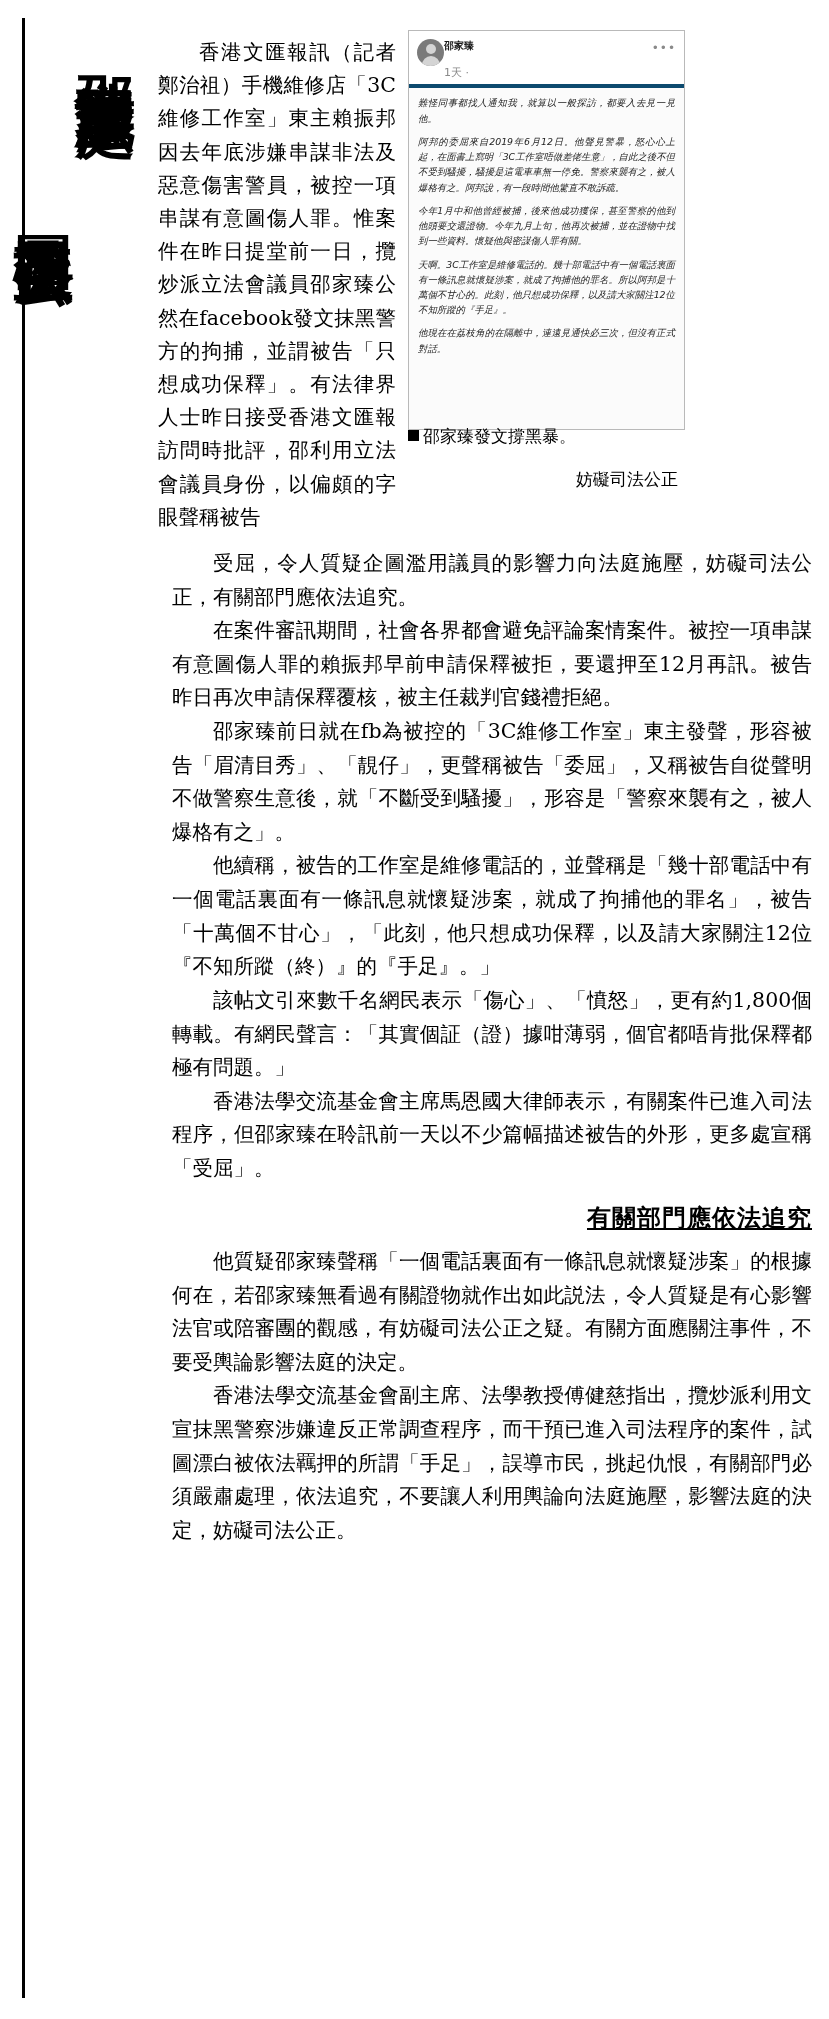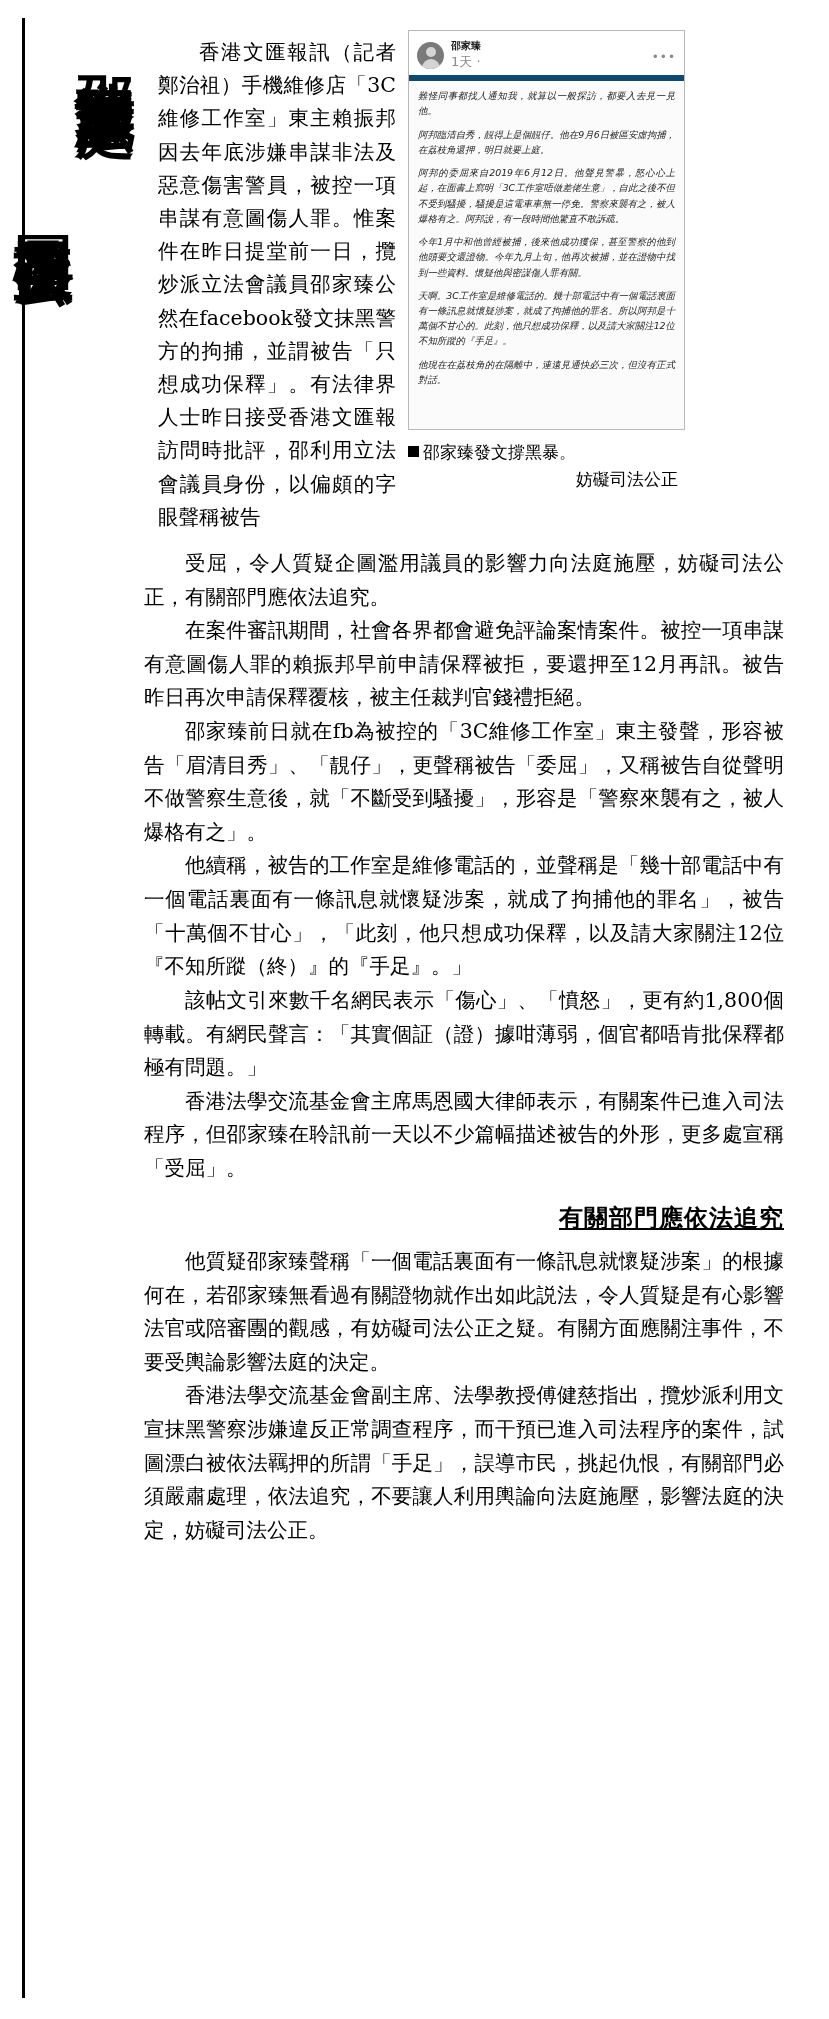--- a/index.html
+++ b/index.html
@@ -60,24 +60,23 @@
     width: 277px;
     height: 400px;
     border: 1px solid #b9b9b9;
     background: #fbfbfb;
     box-sizing: border-box;
     font-family: "DejaVu Sans", "Liberation Sans", sans-serif;
     overflow: hidden;
   }
   .fb-head {
     display: flex;
-    align-items: center;
+    align-items: flex-start;
     padding: 8px 8px 4px 8px;
-    gap: 7px;
-    border-bottom: 6px solid #0c4a6e;
+    border-bottom: 4px solid #0c4a6e;
     background: #fff;
   }
   .fb-avatar {
     width: 27px;
     height: 27px;
     border-radius: 50%;
     background: #7a7a7a;
     flex: 0 0 auto;
     position: relative;
     overflow: hidden;
@@ -108,24 +107,24 @@
     flex: 1 1 auto;
     min-width: 0;
   }
   .fb-name {
     font-size: 10px;
     font-weight: bold;
     color: #1a1a1a;
     line-height: 1.3;
   }
   .fb-meta {
-    font-size: 13px;
+    font-size: 11px;
     color: #8a8a8a;
     line-height: 1.4;
-    margin-top: 1px;
+    margin-top: 13px;
   }
   .fb-dots {
     font-size: 12px;
     color: #8a8a8a;
     letter-spacing: 1px;
     line-height: 1;
     padding-top: 3px;
   }
   .fb-body {
     padding: 7px 9px 8px 9px;
@@ -136,21 +135,21 @@
     font-style: italic;
   }
   .fb-body p {
     margin: 0 0 8px 0;
   }
   .fb-body p:last-child { margin-bottom: 0; }
   
   .caption {
     position: absolute;
     left: 408px;
-    top: 440px;
+    top: 424px;
     width: 300px;
     font-family: "DejaVu Serif", "Liberation Serif", serif;
     font-size: 17px;
     line-height: 1.5;
   }
   .caption .sq {
     display: inline-block;
     width: 11px;
     height: 11px;
     background: #000;
@@ -176,21 +175,21 @@
     width: 238px;
     font-size: 20.5px;
     line-height: 1.62;
     text-align: justify;
     text-justify: inter-ideograph;
   }
   .lead p { margin: 0; text-indent: 2em; }
   
   .body-main {
     position: absolute;
-    left: 144px;
+    left: 172px;
     top: 547px;
     width: 640px;
     font-size: 20.5px;
     line-height: 1.64;
     text-align: justify;
     text-justify: inter-ideograph;
   }
   .body-main p {
     margin: 0;
     text-indent: 2em;
@@ -225,21 +224,20 @@
     <div class="fb-head">
       <div class="fb-avatar"></div>
       <div class="fb-names">
         <div class="fb-name">邵家臻</div>
         <div class="fb-meta">1天 · </div>
       </div>
       <div class="fb-dots">•••</div>
     </div>
     <div class="fb-body">
       <p>難怪同事都找人通知我，就算以一般探訪，都要入去見一見他。</p>
-      <p>阿邦臨清自秀，靚得上是個靚仔。他在9月6日被區安虛拘捕，在荔枝角還押，明日就要上庭。</p>
       <p>阿邦的委屈來自2019年6月12日。他聲見警暴，怒心心上起，在面書上寫明「3C工作室唔做差佬生意」，自此之後不但不受到騷擾，騷擾是這電車車無一停免。警察來襲有之，被人爆格有之。阿邦說，有一段時間他驚直不敢訴疏。</p>
       <p>今年1月中和他曾經被捕，後來他成功獲保，甚至警察的他到他頭要交還證物。今年九月上旬，他再次被捕，並在證物中找到一些資料。懷疑他與密謀傷人罪有關。</p>
       <p>天啊。3C工作室是維修電話的。幾十部電話中有一個電話裏面有一條訊息就懷疑涉案，就成了拘捕他的罪名。所以阿邦是十萬個不甘心的。此刻，他只想成功保釋，以及請大家關注12位不知所蹤的『手足』。</p>
       <p>他現在在荔枝角的在隔離中，連遠見通快必三次，但沒有正式對話。</p>
     </div>
   </div>
 
   <div class="caption">
     <span class="sq"></span><span>邵家臻發文撐黑暴。</span>
   </div>

